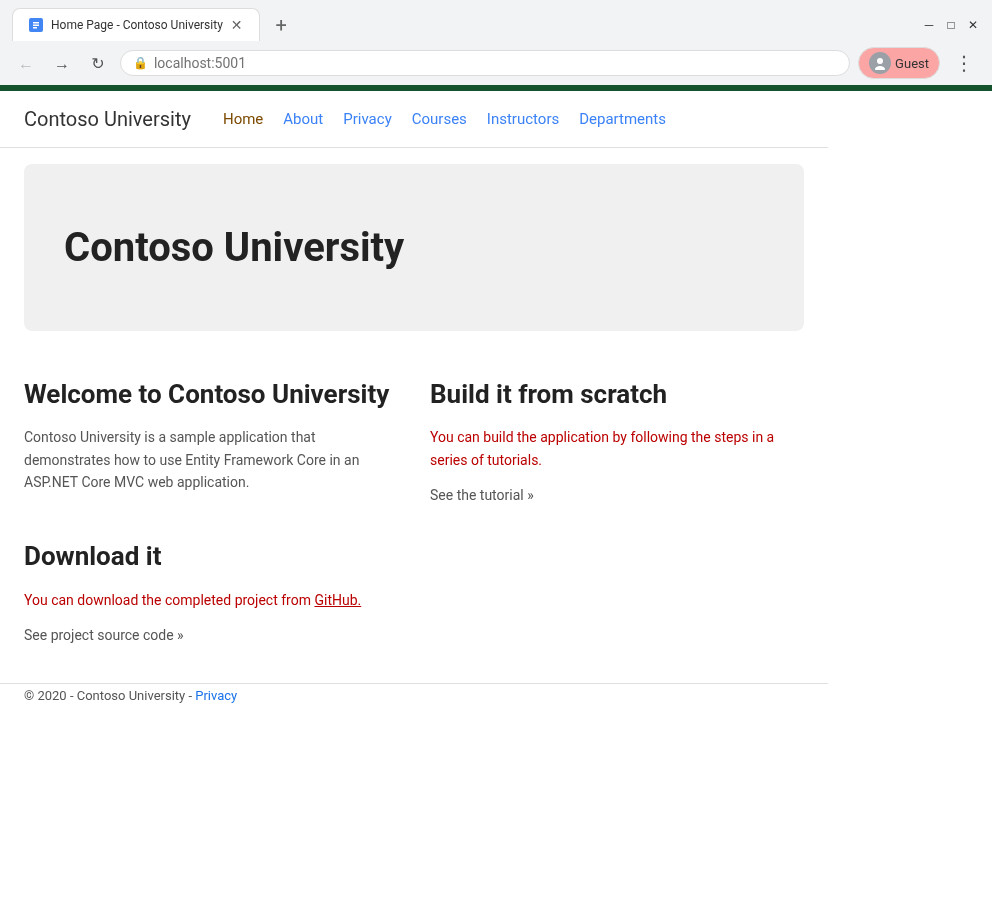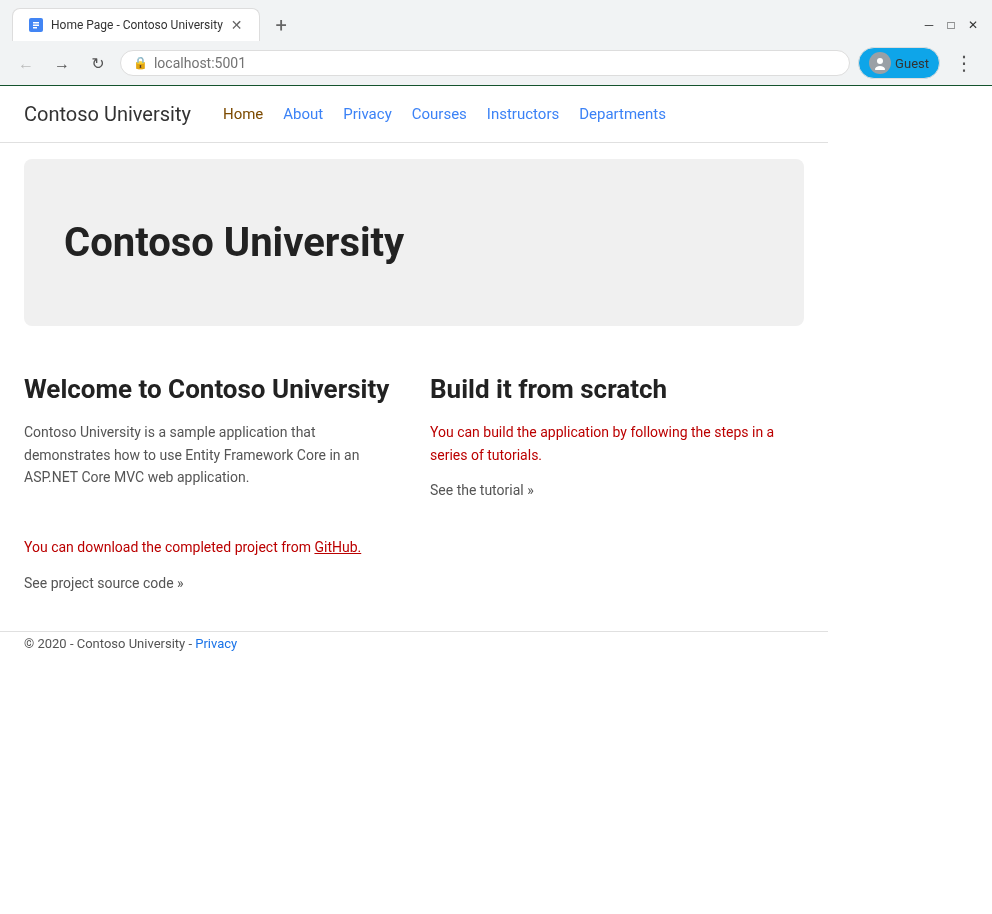--- a/index.html
+++ b/index.html
@@ -1,33 +1,33 @@
 <!DOCTYPE html>
 <html><head>
   <meta charset="utf-8">
   <style>
     * { box-sizing: border-box; margin: 0; padding: 0; }
     body { font-family: -apple-system, BlinkMacSystemFont, 'Segoe UI', Roboto, sans-serif; background: #fff; width: 992px; height: 914px; overflow: hidden; }
 
     
-    .browser-chrome { width: 992px; background: #f1f3f4; border-bottom: 1px solid #14532d; }
+    .browser-chrome { width: 992px; background: #f1f3f4; border-bottom: 6px solid #14532d; }
     .title-bar { display: flex; align-items: center; padding: 8px 12px 0 12px; background: #f1f3f4; }
     .window-controls { display: flex; gap: 8px; margin-left: auto; }
     .window-btn { width: 14px; height: 14px; display: flex; align-items: center; justify-content: center; cursor: pointer; color: #333; font-size: 12px; }
     .tab { display: flex; align-items: center; background: #fff; border-radius: 8px 8px 0 0; padding: 8px 16px; font-size: 12px; color: #333; gap: 8px; min-width: 200px; border: 1px solid #ddd; border-bottom: none; }
     .tab-favicon { width: 14px; height: 14px; background: #4285f4; border-radius: 2px; display: flex; align-items: center; justify-content: center; }
     .tab-close { margin-left: auto; cursor: pointer; color: #666; font-size: 14px; }
     .new-tab-btn { margin-left: 8px; font-size: 20px; color: #666; cursor: pointer; padding: 4px 8px; }
     .address-bar { display: flex; align-items: center; padding: 6px 12px; background: #f1f3f4; gap: 8px; }
     .nav-btn { width: 28px; height: 28px; display: flex; align-items: center; justify-content: center; cursor: pointer; color: #555; font-size: 16px; border-radius: 50%; }
     .nav-btn.disabled { color: #bbb; cursor: default; }
     .url-bar { flex: 1; display: flex; align-items: center; background: #fff; border: 1px solid #ddd; border-radius: 20px; padding: 4px 12px; gap: 6px; }
     .lock-icon { color: #555; font-size: 12px; }
     .url-text { font-size: 14px; color: #737373; flex: 1; }
-    .profile-btn { display: flex; align-items: center; gap: 4px; background: #0ea5e9; border: 1px solid #ddd; border-radius: 20px; padding: 4px 10px; cursor: pointer; text-align: center; }
+    .profile-btn { display: flex; align-items: center; gap: 4px; background: #fca5a5; border: 1px solid #ddd; border-radius: 20px; padding: 4px 10px; cursor: pointer; text-align: center; }
     .profile-icon { width: 22px; height: 22px; background: #9aa0a6; border-radius: 50%; display: flex; align-items: center; justify-content: center; color: white; font-size: 12px; }
     .profile-label { font-size: 13px; color: #333; }
     .more-btn { font-size: 20px; color: #555; cursor: pointer; padding: 4px 6px; }
 
     
     .page { background: #fff; width: 828px; }
 
     
     .site-nav { display: flex; align-items: center; padding: 16px 24px; border-bottom: 1px solid #e0e0e0; }
     .site-brand { font-size: 20px; color: #333; margin-right: 32px; font-weight: 400; }
@@ -121,20 +121,21 @@
       <p class="desc">Contoso University is a sample application that demonstrates how to use Entity Framework Core in an ASP.NET Core MVC web application.</p>
     </div>
 
     <div class="content-col">
       <h2>Build it from scratch</h2>
       <p>You can build the application by following the steps in a series of tutorials.</p>
       <a class="link" href="#">See the tutorial »</a>
     </div>
 
     <div class="content-col">
+      <h2>Download it</h2>
       <p>You can download the completed project from <a class="github-link" href="#" style="color:#b00;">GitHub.</a></p>
       <a class="link" href="#">See project source code »</a>
     </div>
 
   </div>
 
   <footer class="site-footer">
     <span>© 2020 - Contoso University - </span><a href="#">Privacy</a>
   </footer>
 

